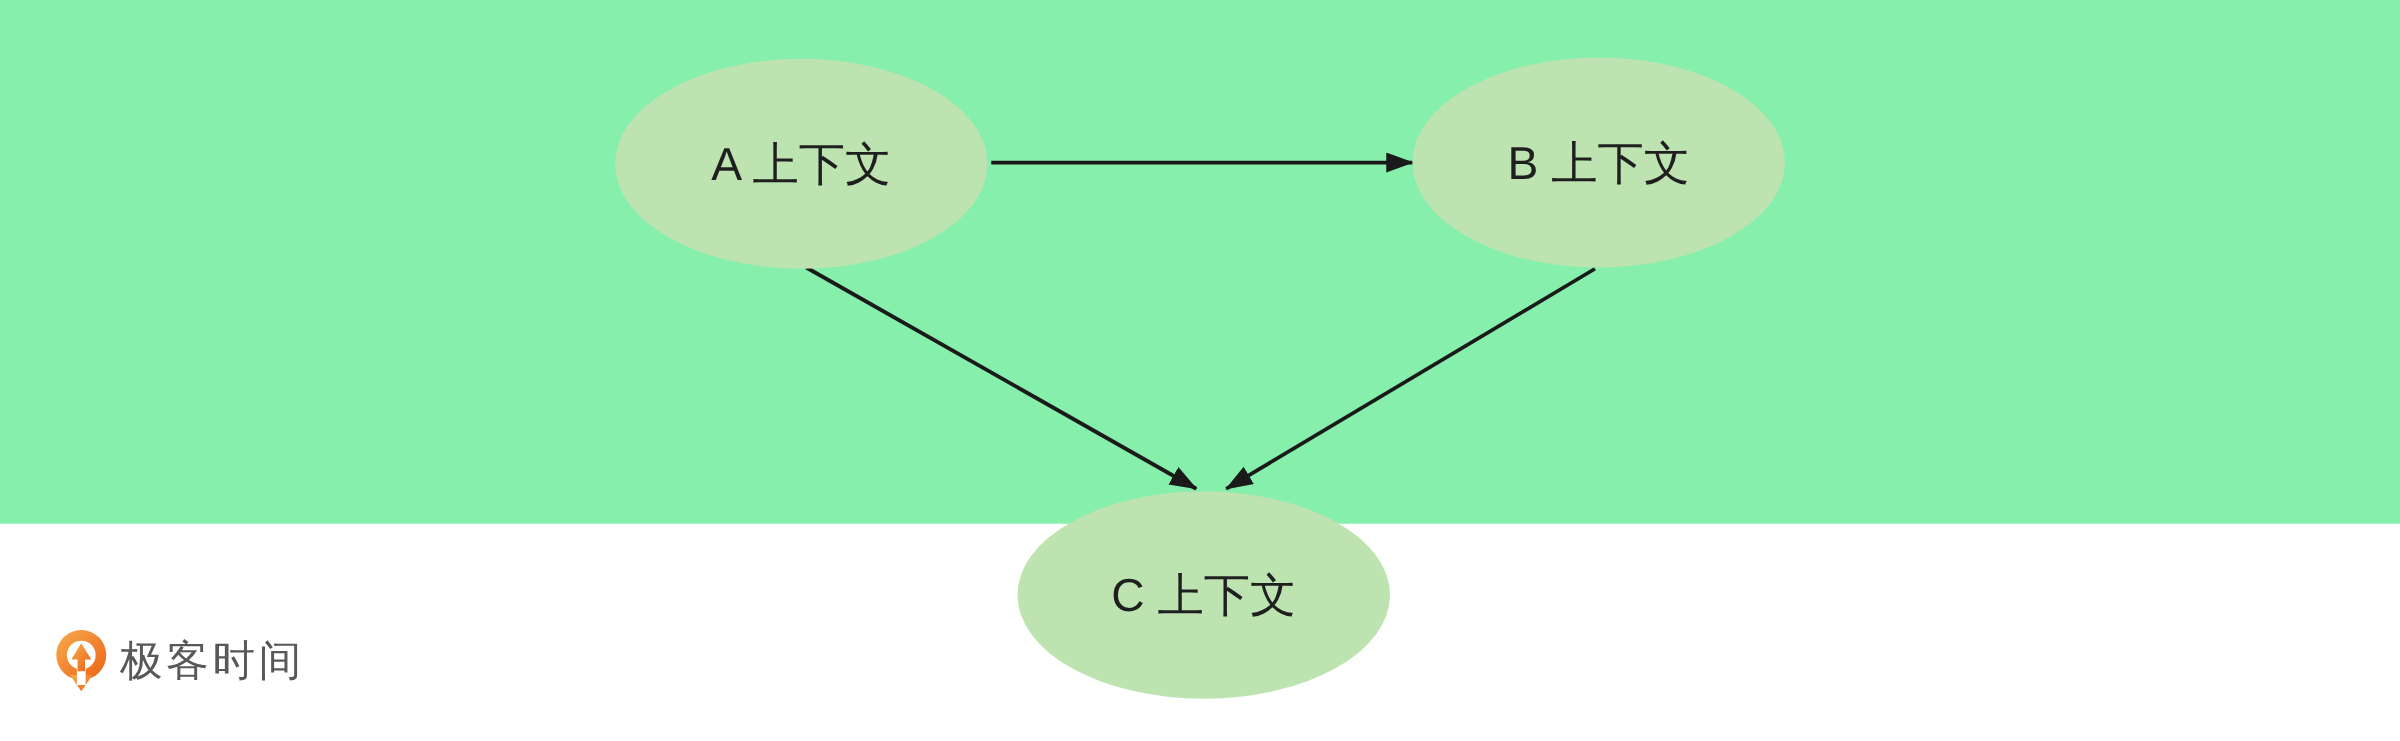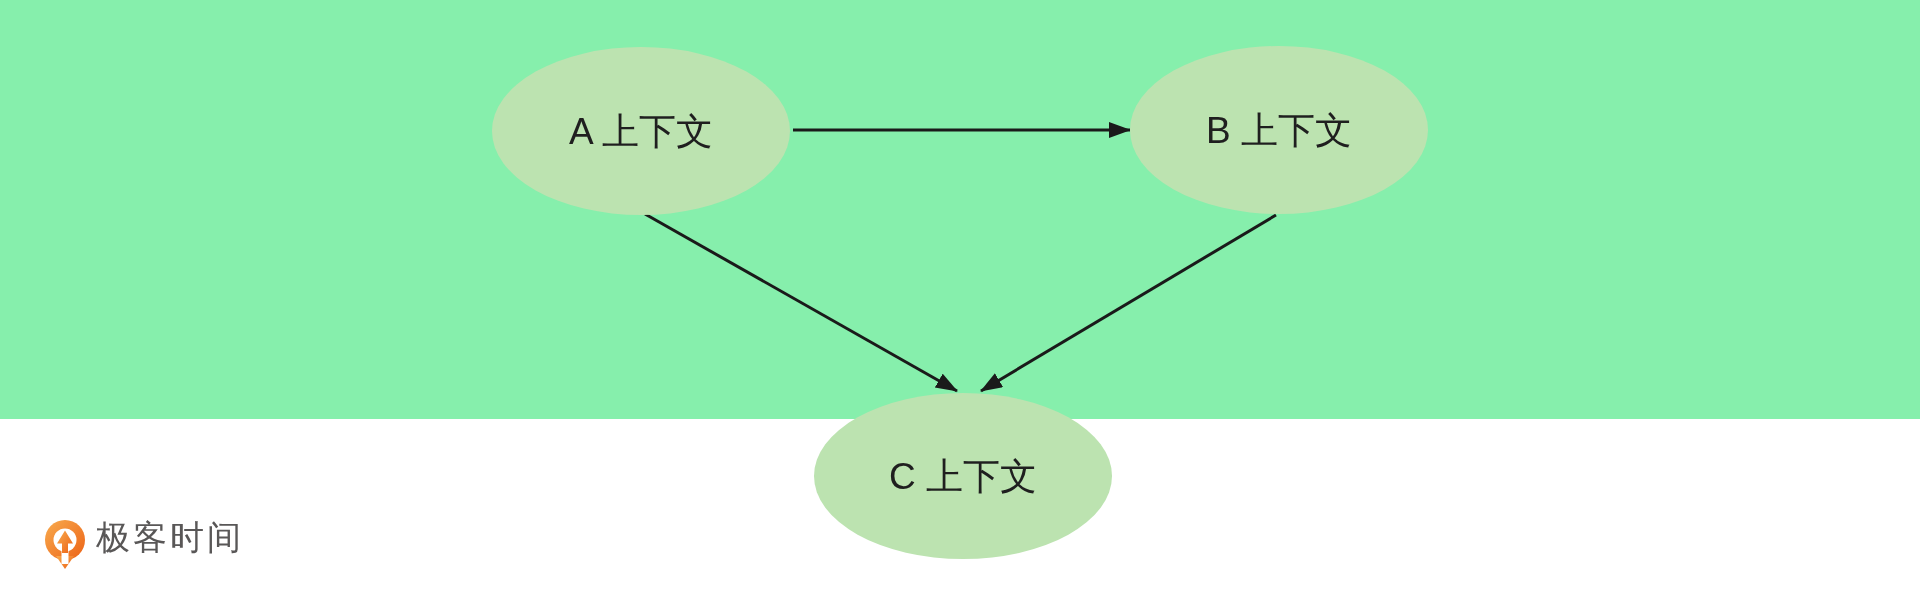--- a/index.html
+++ b/index.html
@@ -32,22 +32,22 @@
   }
   .edge-line {
     stroke-width: 3;
     fill: none;
   }
   .logo {
     position: absolute;
     left: 44px;
     top: 504px;
     display: flex;
+    align-items: center;
     gap: 10px;
-    margin-top: 16px;
   }
   .logo-text {
     font-size: 34px;
     letter-spacing: 3px;
     color: #595757;
     font-weight: 400;
     line-height: 1;
     white-space: nowrap;
   }
 </style>

